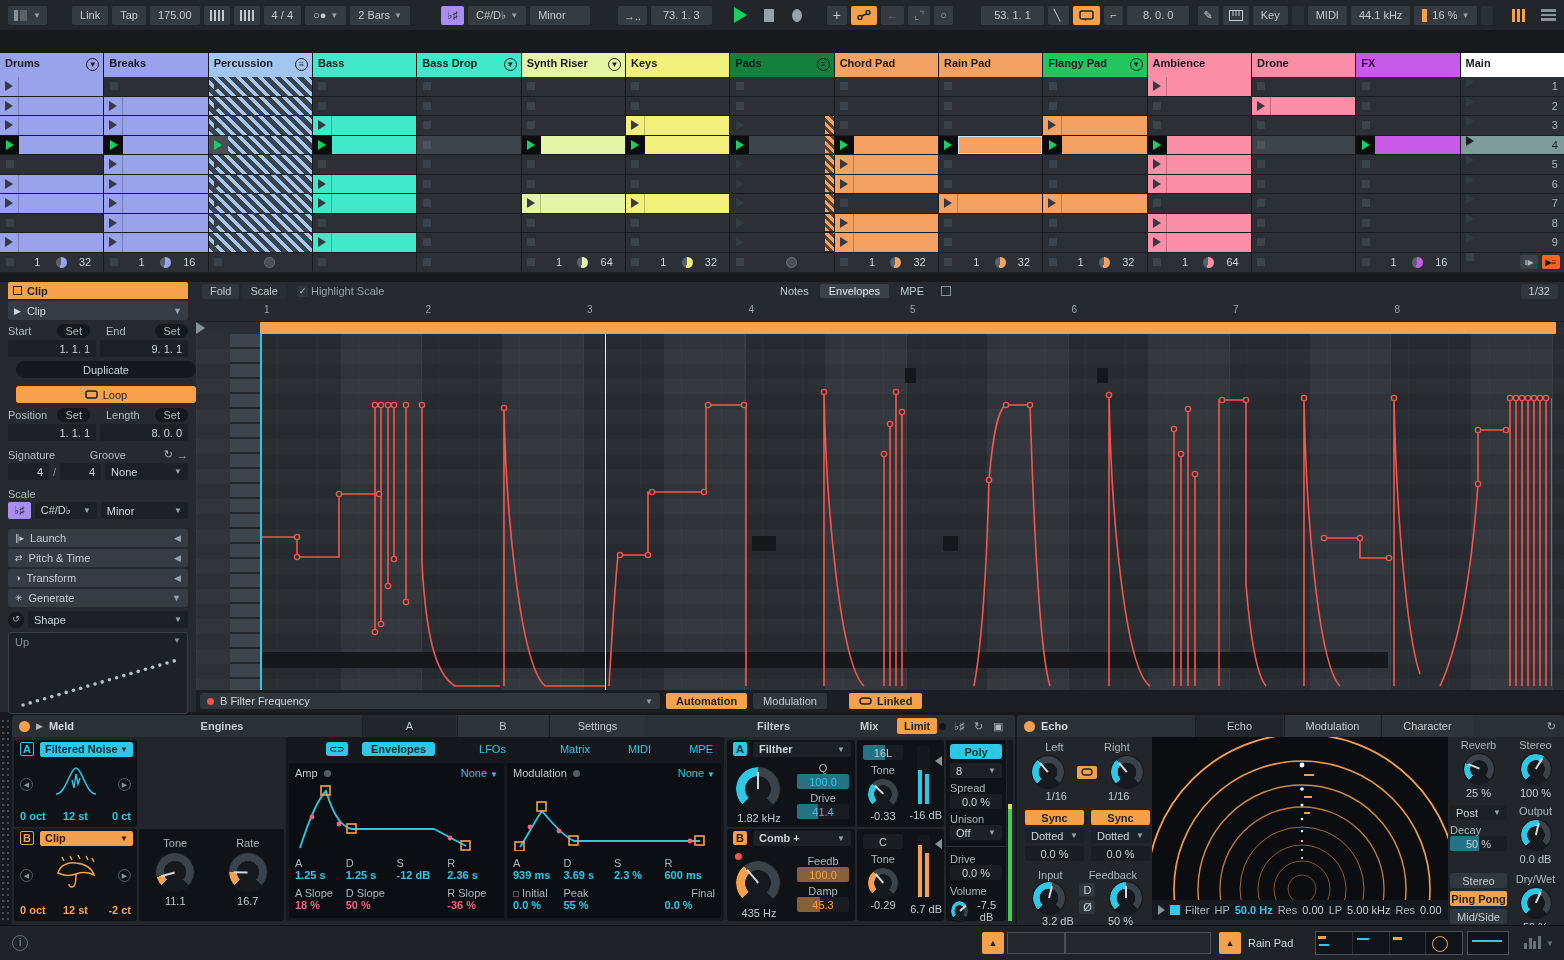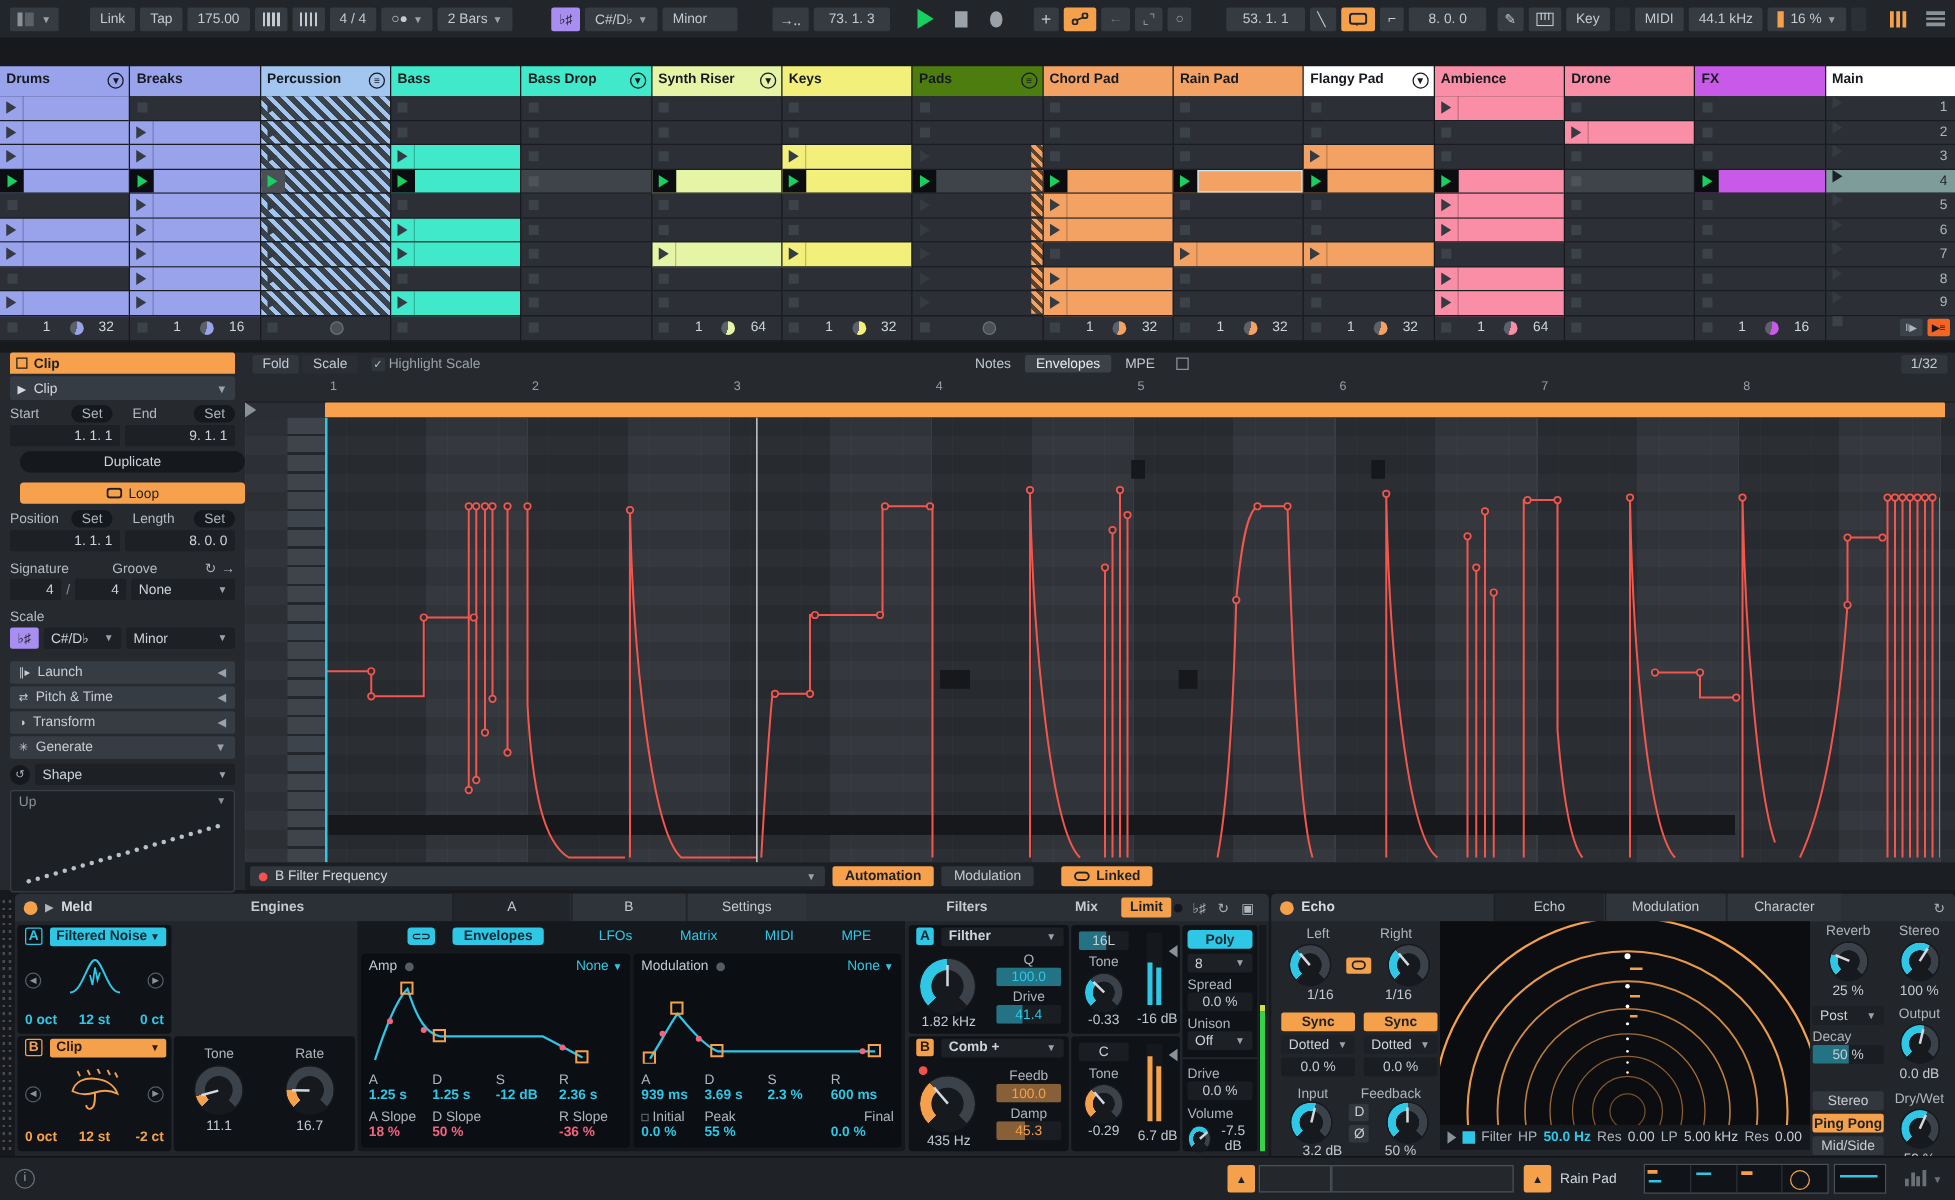--- a/index.html
+++ b/index.html
@@ -244,24 +244,24 @@
 
 <div id="session">
   <div id="track-headers">
       <div class="thead" style="background: rgb(152, 163, 236);"><span>Drums</span><span class="hicon">▼</span></div>
       <div class="thead" style="background: rgb(152, 163, 236);"><span>Breaks</span></div>
       <div class="thead" style="background: rgb(162, 198, 240);"><span>Percussion</span><span class="hicon">≡</span></div>
       <div class="thead" style="background: rgb(63, 233, 201);"><span>Bass</span></div>
       <div class="thead" style="background: rgb(63, 233, 201);"><span>Bass Drop</span><span class="hicon">▼</span></div>
       <div class="thead" style="background: rgb(230, 244, 166);"><span>Synth Riser</span><span class="hicon">▼</span></div>
       <div class="thead" style="background: rgb(243, 239, 123);"><span>Keys</span></div>
-      <div class="thead" style="background: #4d7c0f;"><span>Pads</span><span class="hicon">≡</span></div>
+      <div class="thead" style="background: #15803d;"><span>Pads</span><span class="hicon">≡</span></div>
       <div class="thead" style="background: rgb(244, 162, 99);"><span>Chord Pad</span></div>
       <div class="thead" style="background: rgb(244, 162, 99);"><span>Rain Pad</span></div>
-      <div class="thead" style="background: #ffffff;"><span>Flangy Pad</span><span class="hicon">▼</span></div>
+      <div class="thead" style="background: #22c55e;"><span>Flangy Pad</span><span class="hicon">▼</span></div>
       <div class="thead" style="background: rgb(249, 142, 166);"><span>Ambience</span></div>
       <div class="thead" style="background: rgb(249, 142, 166);"><span>Drone</span></div>
       <div class="thead" style="background: rgb(201, 90, 233);"><span>FX</span></div>
       <div class="thead" style="background: rgb(255, 255, 255);"><span>Main</span></div>
     </div>
   <div id="clip-grid">
       <div class="tcol">
         <div class="slot clip" style="--tc: #98a3ec;">
           <span class="lz">
             <i class="tri"></i>
@@ -1442,21 +1442,21 @@
             <div class="kval">16.7</div>
           </div>
       </div>
     </div>
 
     <div class="panel" style="left:274px;top:22px;width:438px;height:184px;background:#15181d;border-radius:0 0 3px 3px">
       <div class="subtab" style="padding:5px 10px 3px 40px">
         <span class="linkbtn">⊂⊃</span>
         <span class="pill">Envelopes</span>
         <span style="margin-left:30px">LFOs</span>
-        <span style="margin-left:24px">Matrix</span>
+        <span style="margin-left:40px">Matrix</span>
         <span style="margin-left:24px">MIDI</span>
         <span style="margin-left:24px">MPE</span>
       </div>
 
       <div style="position:absolute;left:3px;top:26px;width:215px;bottom:3px;background:#0b0e12;border-radius:3px">
         <div class="envhead">
             <span>Amp</span>
             <i class="graydot"></i>
             <span class="cy" style="margin-left:auto"><span>None</span> <span style="font-size:8px">▼</span></span>
           </div>

